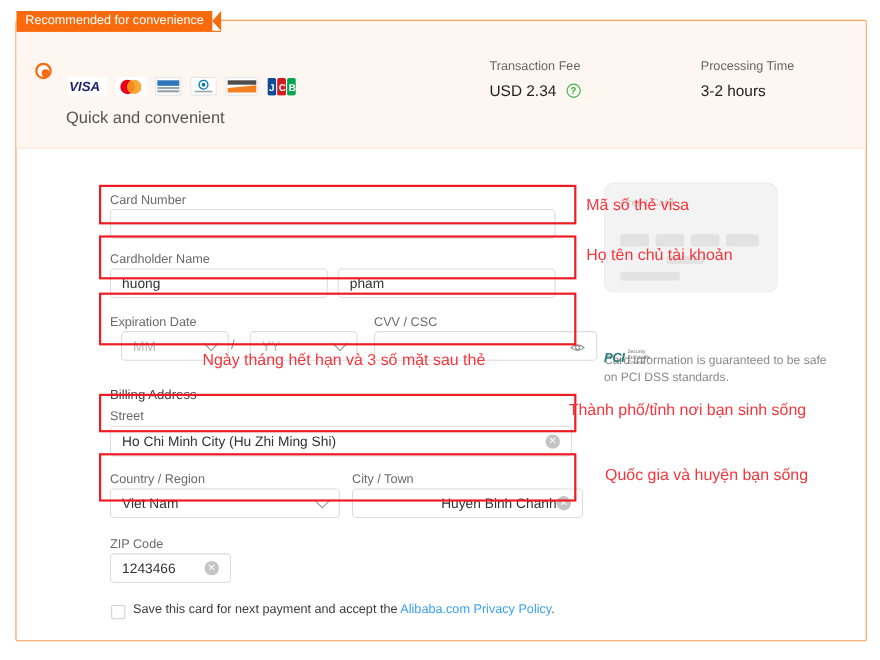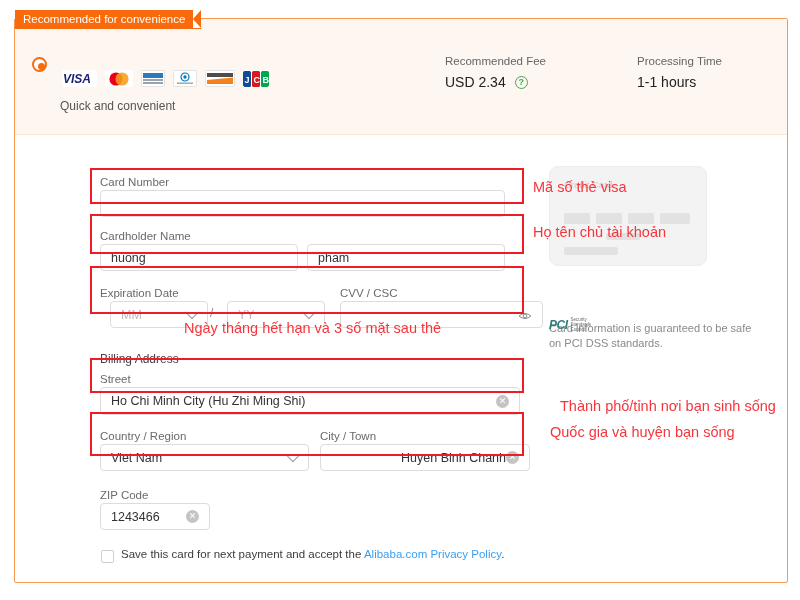--- a/index.html
+++ b/index.html
@@ -57,21 +57,21 @@
     width:7px; height:7px; border-radius:50%;
     background:#f96a0d;
   }
   .card-title{
     position:absolute; left:45px; top:30px;
     font-size:22px; font-weight:bold; color:#231f20;
     letter-spacing:-0.2px;
   }
   .card-sub{
     position:absolute; left:45px; top:80px;
-    font-size:12px; color:#555555;
+    font-size:15px; color:#555555;
   }
 
   
   .brands{ position:absolute; left:47px; top:51px; display:flex; align-items:center; gap:8px;}
   .brand{ height:17px; border-radius:2px; display:flex; align-items:center; justify-content:center; overflow:hidden;}
   .b-visa{ width:35px; background:#fff;}
   .b-mc{ width:28px; background:#fff; position:relative;}
   .b-amex{ width:24px; background:#fff; border:1px solid #e4e4e4; box-sizing:border-box;}
   .b-diners{ width:24px; background:#fff; border:1px solid #e4e4e4; box-sizing:border-box;}
   .b-disc{ width:30px; background:#fff; border:1px solid #e4e4e4; box-sizing:border-box;}
@@ -211,30 +211,30 @@
           <text x="1.5" y="12" font-family="Liberation Sans, sans-serif" font-size="9" font-weight="bold" fill="#ffffff">J</text>
           <text x="10.5" y="12" font-family="Liberation Sans, sans-serif" font-size="9" font-weight="bold" fill="#ffffff">C</text>
           <text x="19.5" y="12" font-family="Liberation Sans, sans-serif" font-size="9" font-weight="bold" fill="#ffffff">B</text>
         </svg>
       </div>
     </div>
 
     <div class="card-sub">Quick and convenient</div>
 
     <div class="fee-block" style="left:430px;">
-      <div class="fee-label">Recommended Fee</div>
+      <div class="fee-label">Transaction Fee</div>
       <div class="fee-value">
         <span>USD 2.34</span>
         <span class="q-icon">?</span>
       </div>
     </div>
 
     <div class="fee-block" style="left:622px;">
       <div class="fee-label">Processing Time</div>
-      <div class="fee-value">1-1 hours</div>
+      <div class="fee-value">3-2 hours</div>
     </div>
 
     <div class="form-area">
 
       <div class="fld-label" style="left:85px; top:42px;">Card Number</div>
       <div class="inp" style="left:85px; top:56px; width:405px; height:27px;">
         <span></span>
       </div>
 
       <div class="fld-label" style="left:85px; top:96px;">Cardholder Name</div>
@@ -322,16 +322,16 @@
 
   <div class="rbox" style="left:90px; top:168px; width:434px; height:36px;"></div>
   <div class="rbox" style="left:90px; top:214px; width:434px; height:40px;"></div>
   <div class="rbox" style="left:90px; top:266px; width:434px; height:48px;"></div>
   <div class="rbox" style="left:90px; top:358px; width:434px; height:35px;"></div>
   <div class="rbox" style="left:90px; top:412px; width:434px; height:44px;"></div>
 
   <div class="rnote" style="left:533px; top:179px;">Mã số thẻ visa</div>
   <div class="rnote" style="left:533px; top:224px;">Họ tên chủ tài khoản</div>
   <div class="rnote" style="left:184px; top:320px;">Ngày tháng hết hạn và 3 số mặt sau thẻ</div>
-  <div class="rnote" style="left:560px; top:365px;margin-top:33px;">Thành phố/tỉnh nơi bạn sinh sống</div>
+  <div class="rnote" style="left:517px; top:365px;">Thành phố/tỉnh nơi bạn sinh sống</div>
   <div class="rnote" style="left:550px; top:424px;">Quốc gia và huyện bạn sống</div>
 
 </div>
 
 </body></html>

